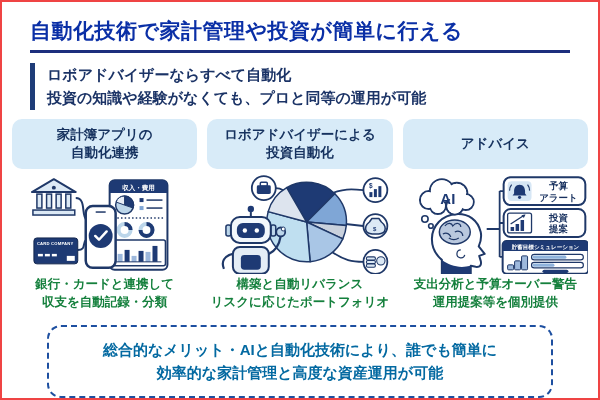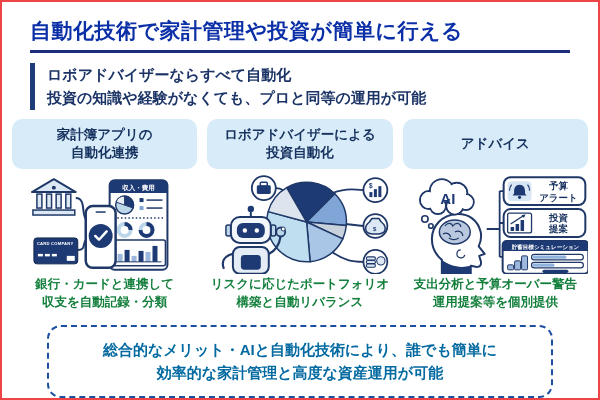--- a/index.html
+++ b/index.html
@@ -178,22 +178,22 @@
           <circle cx="50" cy="58.5" r="2.2" fill="#ffffff"></circle>
           <path d="M62,82 C71,78 73,70 74,64" fill="none" stroke="#1f3868" stroke-width="2.2"></path>
           <path d="M26,82 C17,84 14,90 17,97" fill="none" stroke="#1f3868" stroke-width="2.2"></path>
           <rect x="26" y="75" width="36" height="27" rx="7" fill="#e4edf6" stroke="#1f3868" stroke-width="2"></rect>
           <rect x="34" y="83" width="20" height="15" rx="3.5" fill="#1e3a74"></rect>
           <circle cx="74" cy="60" r="4.5" fill="#bcd6ea" stroke="#1f3868" stroke-width="1.8"></circle>
           <circle cx="76.5" cy="57" r="2" fill="#ffffff" stroke="#1f3868" stroke-width="1"></circle>
         </g>
       </svg>
       <div class="caption">
+        <div>構築と自動リバランス</div>
         <div>リスクに応じたポートフォリオ</div>
-        <div>構築と自動リバランス</div>
       </div>
     </div>
 
     <div class="col">
       <div class="pill">
         <span>アドバイス</span>
       </div>
       <svg class="illu" viewBox="0 0 186 102">
         <path d="M84,57 L97,57 M97,19 L97,85 M97,19 L101,19 M97,51 L101,51 M97,85 L101,85" fill="none" stroke="#1f3868" stroke-width="1.8"></path>
         <g transform="translate(22,40)">

